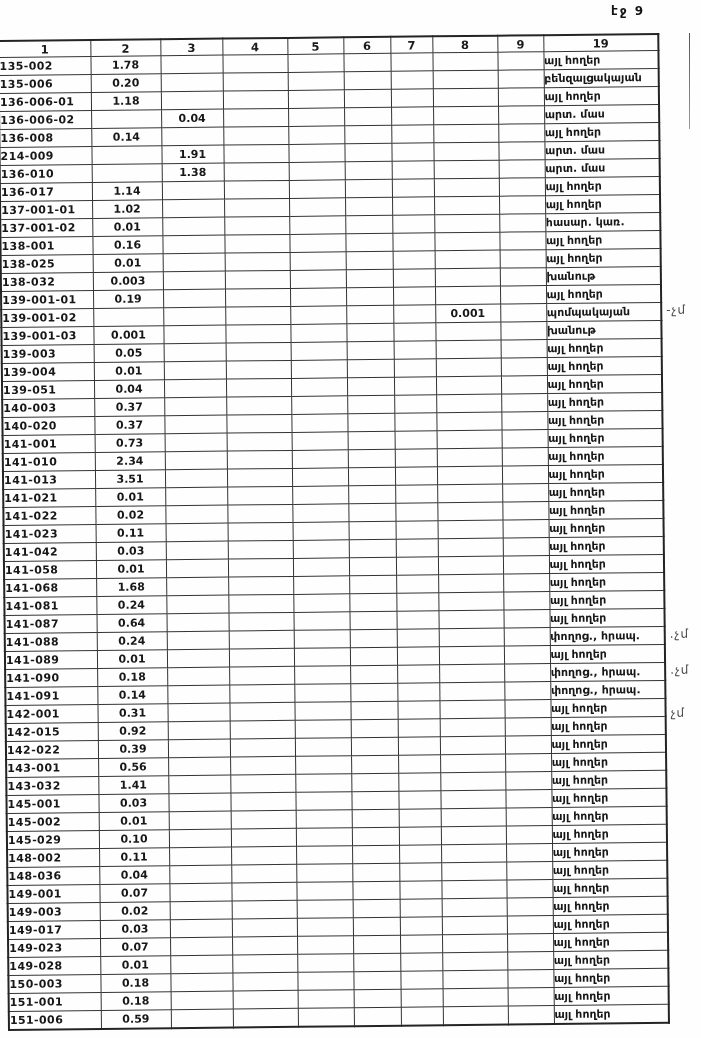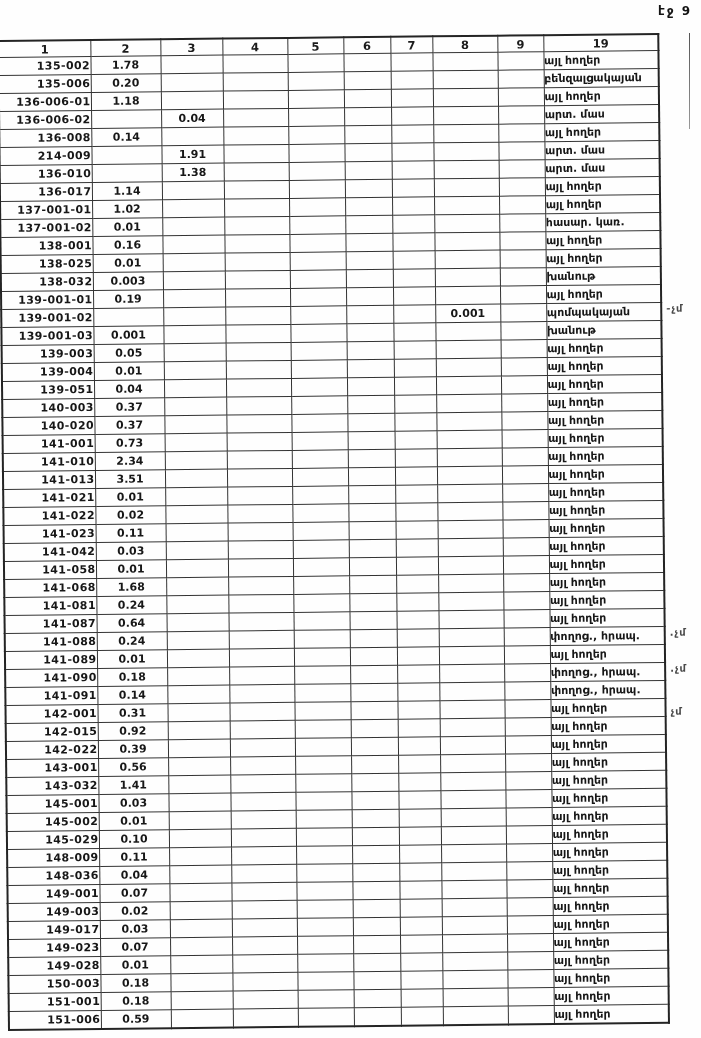--- a/index.html
+++ b/index.html
@@ -5,21 +5,21 @@
   html,body{margin:0;padding:0;background:#ffffff;}
   .page{
     position:relative;
     width:701px;height:1038px;
     background:#fefefe;
     font-family:"DejaVu Sans", sans-serif;
     overflow:hidden;
   }
   .page-label{
     position:absolute;top:4px;left:611px;
-    font-size:12px;font-weight:700;letter-spacing:2px;color:#141414;margin-left:47px;
+    font-size:12px;font-weight:700;letter-spacing:2px;color:#141414;
   }
   .tilt{
     position:absolute;left:8px;top:40px;width:680px;
     transform:rotate(-0.62deg);
     transform-origin:0 990px;
   }
   table.grid{
     border-collapse:collapse;table-layout:fixed;
     width:660px;
     border:2px solid #242424;
@@ -28,26 +28,26 @@
     border:1px solid #343434;
     padding:0;
     overflow:hidden;white-space:nowrap;
     color:#171717;
   }
   table.grid th{
     height:15px;font-size:11.5px;font-weight:700;text-align:center;
     color:#1b1b1b;
   }
   table.grid td{height:17px;font-size:11px;font-weight:700;}
-  td.c0{text-align:right;padding-left:5px;letter-spacing:0.4px;}
+  td.c0{text-align:left;padding-left:5px;letter-spacing:0.4px;}
   td.c1,td.c2,td.c3,td.c4,td.c5,td.c6,td.c7,td.c8{text-align:center;}
   td.c9{text-align:left;padding-left:4px;font-size:10.5px;}
   .margin-note{
     position:absolute;left:666px;
-    font-size:10px;font-weight:700;color:#4a4a4a;
+    font-size:12px;font-weight:400;color:#4a4a4a;
     letter-spacing:1px;white-space:nowrap;
   }
   .edge-line{
     position:absolute;left:689px;top:33px;width:1px;height:96px;
     background:linear-gradient(#555,#999);
   }
 </style>
 </head>
 <body>
 
@@ -607,21 +607,21 @@
             <td class="c2"></td>
             <td class="c3"></td>
             <td class="c4"></td>
             <td class="c5"></td>
             <td class="c6"></td>
             <td class="c7"></td>
             <td class="c8"></td>
             <td class="c9">այլ հողեր</td>
           </tr>
           <tr>
-            <td class="c0">148-009</td>
+            <td class="c0">148-002</td>
             <td class="c1">0.11</td>
             <td class="c2"></td>
             <td class="c3"></td>
             <td class="c4"></td>
             <td class="c5"></td>
             <td class="c6"></td>
             <td class="c7"></td>
             <td class="c8"></td>
             <td class="c9">այլ հողեր</td>
           </tr>

